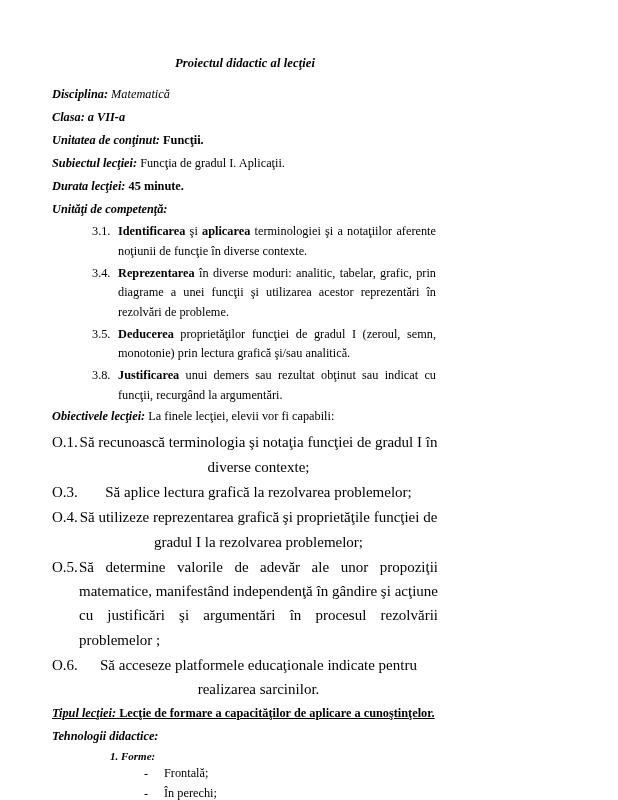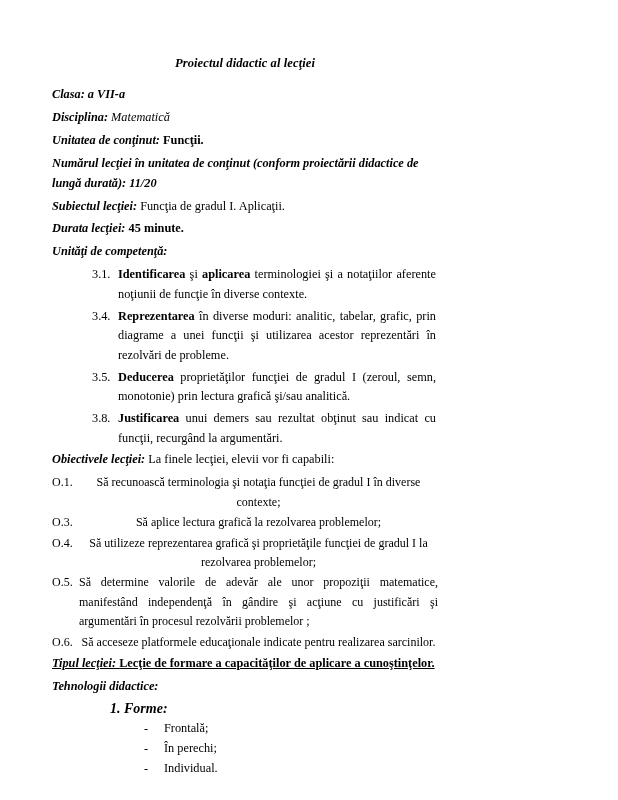--- a/index.html
+++ b/index.html
@@ -61,37 +61,37 @@
     flex: 0 0 26px;
   }
   .comp-text {
     flex: 1 1 auto;
     text-align: justify;
     text-justify: inter-word;
     padding-right: 2px;
   }
   .obj-item {
     display: flex;
-    font-size: 12px;
+    font-size: 15px;
     line-height: 1.62;
     margin-bottom: 1px;
   }
   .obj-num {
     width: 27px;
     flex: 0 0 27px;
   }
   .obj-text {
     flex: 1 1 auto;
     text-align: justify;
   }
   .obj-text.nojust {
     text-align: center;
   }
   .forme-head {
-    font-size: 14px;
+    font-size: 11px;
     font-style: italic;
     font-weight: bold;
     margin: 4px 0 2px 58px;
   }
   .forme-head .num {
     font-weight: bold;
     font-style: italic;
   }
   .dash-item {
     font-size: 12.3px;
@@ -105,36 +105,33 @@
   }
 </style>
 </head>
 <body>
 
 <div class="page">
 
   <div class="doc-title">Proiectul didactic al lecţiei</div>
 
   <div class="line">
-    <span class="lbl">Clasa: a VII-a</span>
-  </div>
-
-  <div class="line">
     <span class="lbl">Disciplina:</span>
     <span class="val" style="font-style:italic;">Matematică</span>
   </div>
 
   <div class="line">
+    <span class="lbl">Clasa: a VII-a</span>
+  </div>
+
+  <div class="line">
     <span class="lbl">Unitatea de conţinut:</span>
     <span class="val-b">Funcţii.</span>
   </div>
 
-  <div class="line">
-    <span class="lbl">Numărul lecţiei în unitatea de conţinut (conform proiectării didactice de lungă durată): 11/20</span>
-  </div>
 
   <div class="line">
     <span class="lbl">Subiectul lecţiei:</span>
     <span class="val">Funcţia de gradul I. Aplicaţii.</span>
   </div>
 
   <div class="line">
     <span class="lbl">Durata lecţiei:</span>
     <span class="val-b">45 minute.</span>
   </div>

